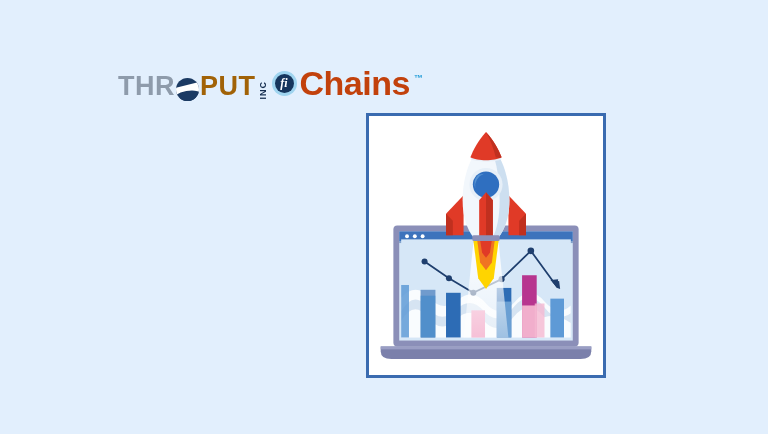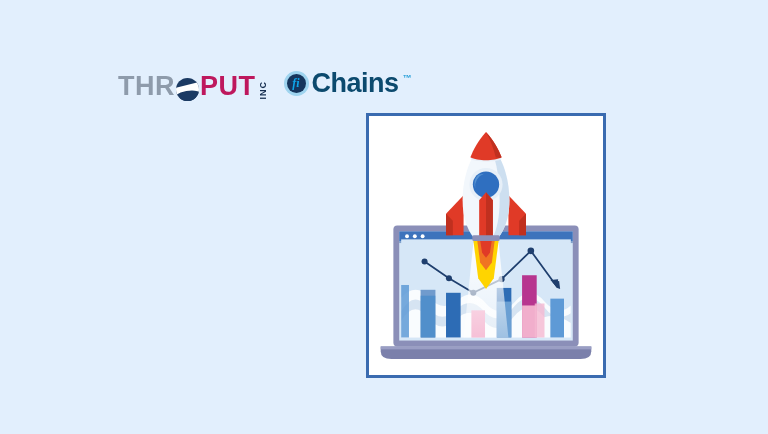--- a/index.html
+++ b/index.html
@@ -15,39 +15,39 @@
     position: relative;
   }
 
   
   #logo-lockup {
     position: absolute;
     left: 118px;
     top: 66px;
     display: flex;
     align-items: center;
-    gap: 16px;
+    gap: 4px;
   }
 
   .throughput-logo {
     display: flex;
     align-items: flex-end;
     height: 34px;
   }
   .tp-word {
     font-family: "Liberation Sans", sans-serif;
     font-weight: bold;
     font-size: 27px;
     letter-spacing: 0.5px;
     line-height: 28px;
     display: flex;
     align-items: center;
   }
   .tp-gray { color: #8e9bab; }
-  .tp-navy { color: #be185d; }
+  .tp-navy { color: #a16207; }
   .tp-mark {
     width: 23px;
     height: 23px;
     border-radius: 50%;
     background: #1b3a63;
     display: inline-block;
     position: relative;
     margin: 0 1px;
     overflow: hidden;
     top: 1px;
@@ -103,32 +103,32 @@
     flex: none;
   }
   .chains-mark-inner {
     width: 19px;
     height: 19px;
     border-radius: 50%;
     background: #16355c;
     display: flex;
     align-items: center;
     justify-content: center;
-    color: #0ea5e9;
+    color: #ffffff;
     font-family: "Liberation Serif", serif;
     font-style: italic;
     font-weight: bold;
     font-size: 12px;
     line-height: 19px;
   }
   .chains-word {
     font-family: "Liberation Sans", sans-serif;
     font-weight: bold;
-    font-size: 27px;
-    color: #0c4a6e;
+    font-size: 34px;
+    color: #c2410c;
     letter-spacing: -0.5px;
     line-height: 28px;
   }
   .chains-tm {
     font-size: 9px;
     color: #1c9ad6;
     font-weight: bold;
     align-self: flex-start;
     margin-top: 4px;
     margin-left: 1px;

